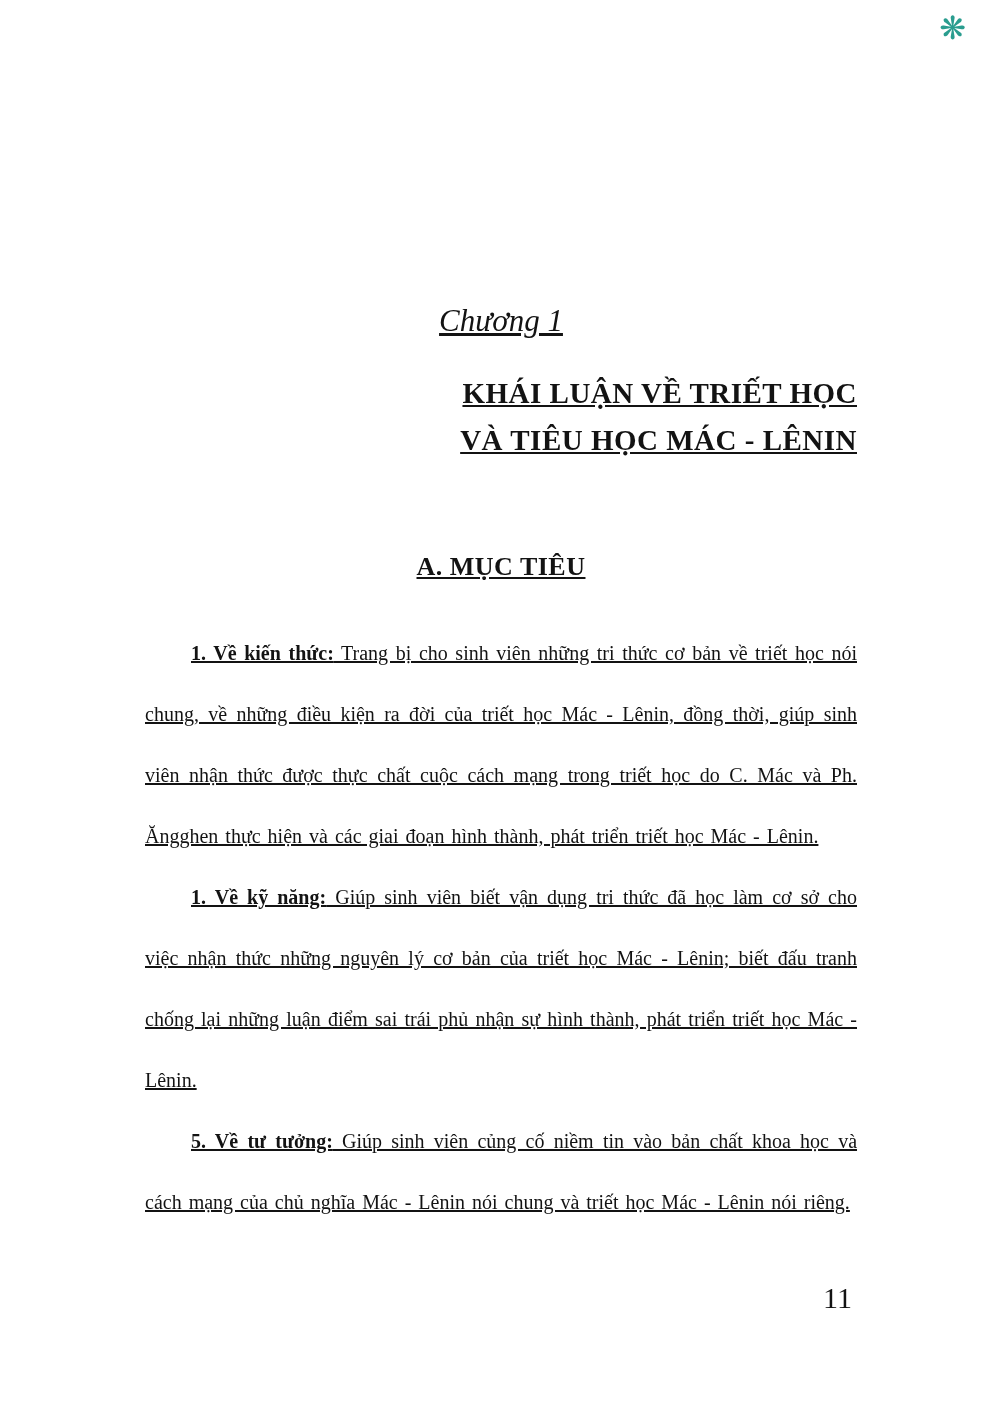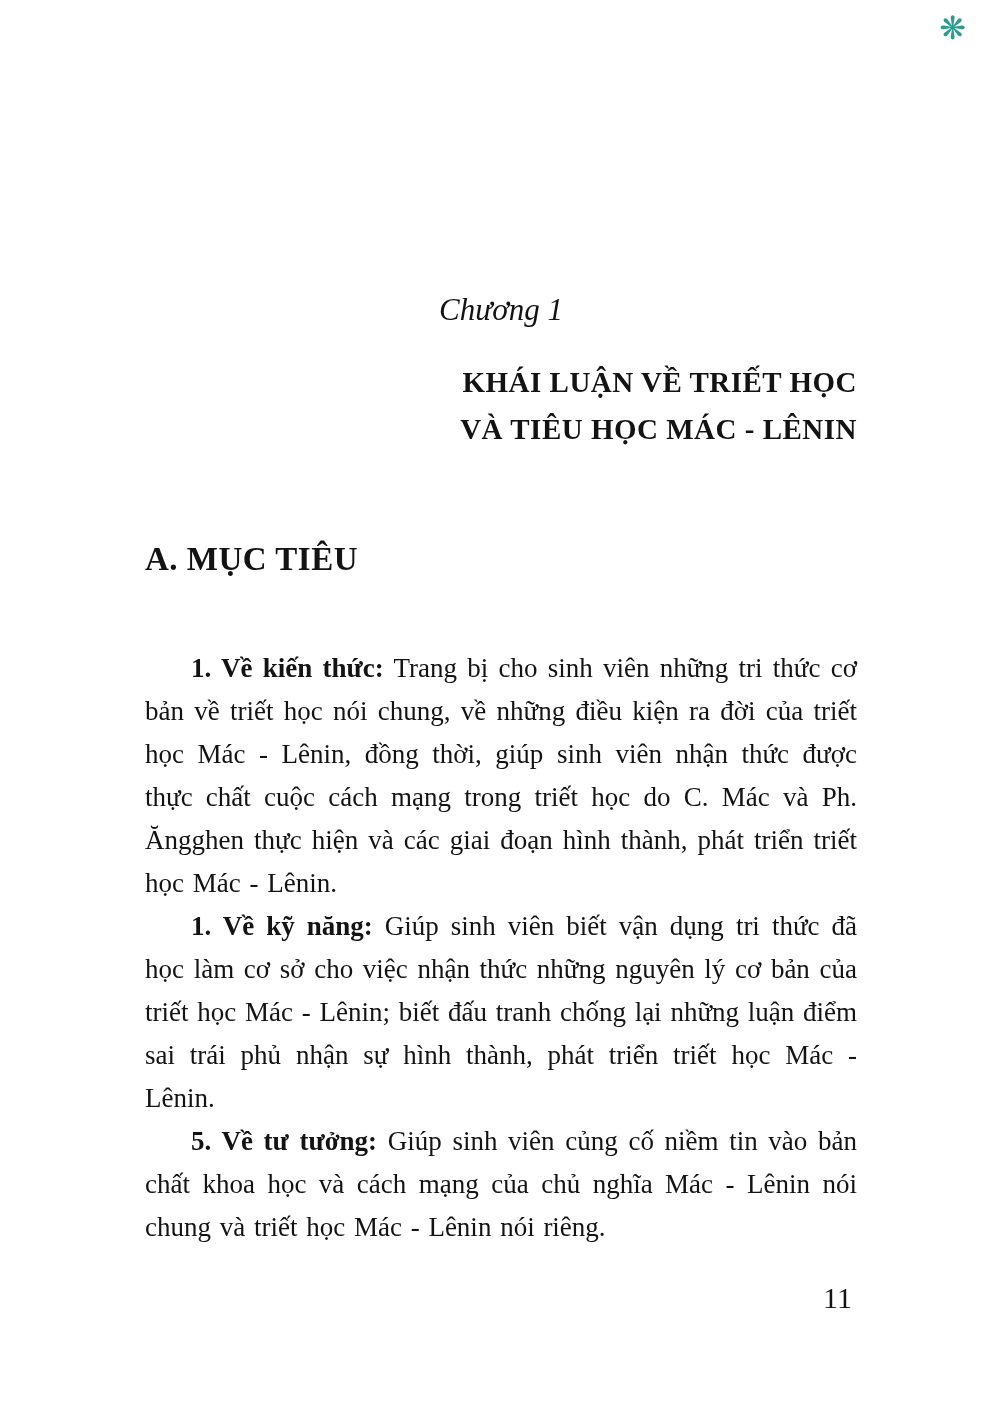--- a/index.html
+++ b/index.html
@@ -18,51 +18,52 @@
     position: absolute;
     top: 12px;
     right: 34px;
     font-size: 32px;
     line-height: 1;
     color: #2a9d8f;
   }
   .content {
     position: absolute;
     left: 145px;
-    top: 293px;
+    top: 304px;
     width: 712px;
+    text-decoration: underline;
   }
   .chapter-label {
     text-align: center;
     font-style: italic;
     font-weight: normal;
     font-size: 31px;
     line-height: 1.1;
     margin-bottom: 32px;
   }
   .chapter-title {
     text-align: right;
     font-weight: bold;
     font-size: 29px;
     line-height: 47px;
     letter-spacing: 0.5px;
     margin-bottom: 88px;
   }
   .title-line { display: block; }
   .section-heading {
-    text-align: left;
+    text-align: center;
     font-weight: bold;
-    font-size: 33px;
+    font-size: 26px;
     line-height: 1.15;
     letter-spacing: 0.5px;
-    margin-bottom: 68px;
+    margin-bottom: 41px;
   }
   .body-paragraph {
-    font-size: 27px;
-    line-height: 43px;
+    font-size: 20px;
+    line-height: 61px;
     text-align: justify;
     text-indent: 46px;
     word-spacing: 2px;
   }
   .body-paragraph strong { font-weight: bold; }
   .page-number {
     position: absolute;
     right: 148px;
     top: 1283px;
     font-size: 30px;

